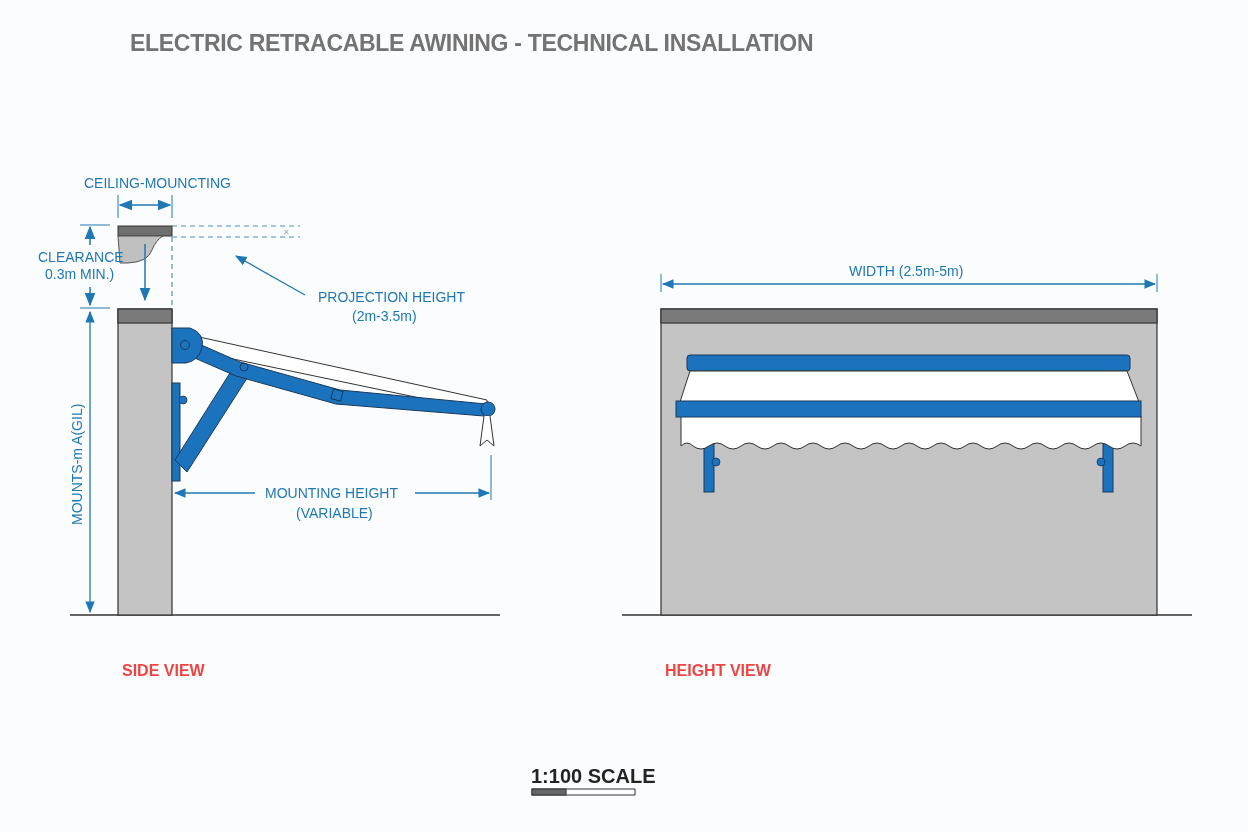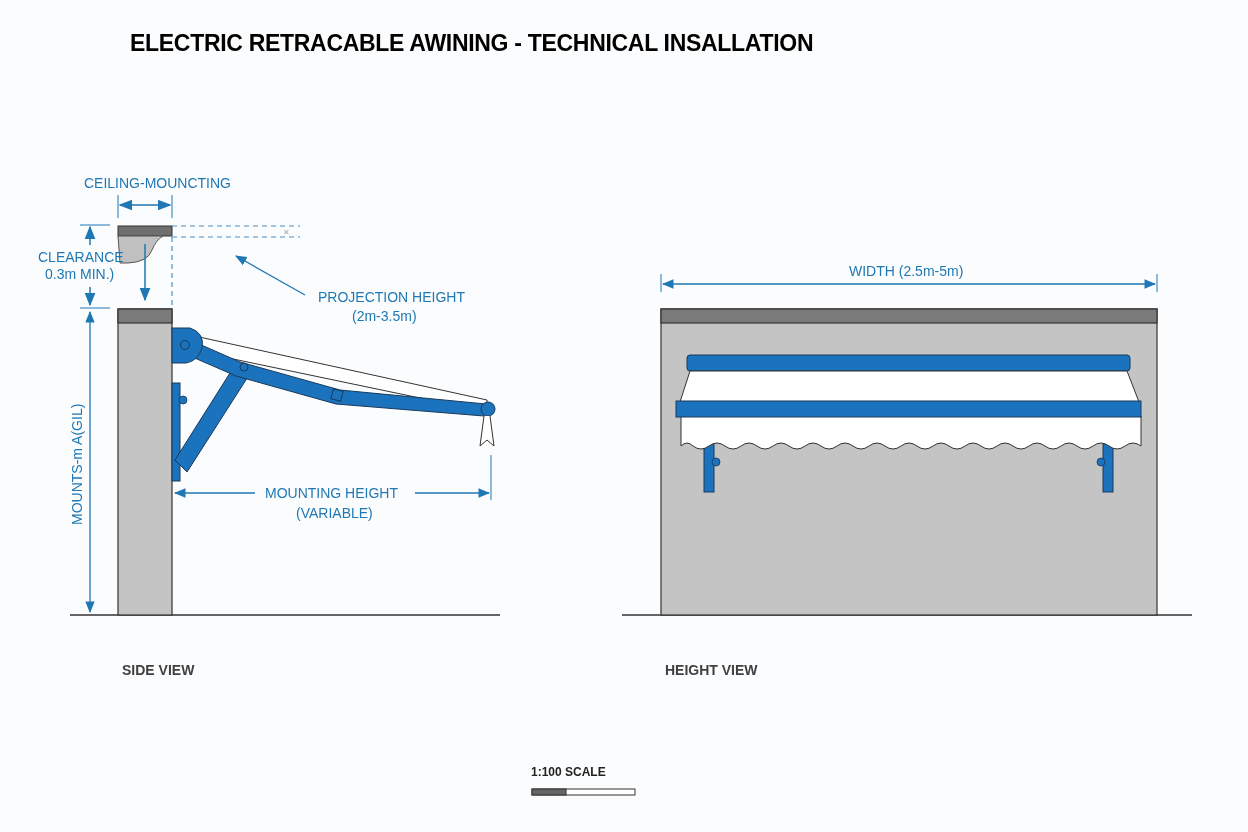--- a/index.html
+++ b/index.html
@@ -1,23 +1,23 @@
 <!DOCTYPE html>
 <html><head>
 <meta charset="utf-8">
 <style>
   html, body { margin: 0; padding: 0; background: #fbfcfd; }
   body { width: 1248px; height: 832px; position: relative; overflow: hidden;
          font-family: "Liberation Sans", sans-serif; }
   .title { position: absolute; left: 130px; top: 30px; font-size: 23px; font-weight: bold;
-           color: #000000; letter-spacing: -0.3px; white-space: nowrap; }
+           color: #737373; letter-spacing: -0.3px; white-space: nowrap; }
   svg.diagram { position: absolute; left: 0; top: 0; }
   .lbl { font-family: "Liberation Sans", sans-serif; fill: #1f78b4; }
-  .view-label { position: absolute; font-size: 14px; font-weight: bold; color: #404040; }
-  .scale-label { position: absolute; left: 531px; top: 765px; font-size: 12px; font-weight: bold; color: #222; }
+  .view-label { position: absolute; font-size: 16px; font-weight: bold; color: #ef4444; }
+  .scale-label { position: absolute; left: 531px; top: 765px; font-size: 20px; font-weight: bold; color: #222; }
 </style>
 </head>
 <body>
 
 <div class="title">ELECTRIC RETRACABLE AWINING - TECHNICAL INSALLATION</div>
 
 <svg class="diagram" width="1248" height="832" viewBox="0 0 1248 832">
   <defs>
     <marker id="ah" viewBox="0 0 10 10" refX="9" refY="5" markerWidth="9" markerHeight="9" orient="auto-start-reverse">
       <path d="M0,1 L10,5 L0,9 z" fill="#1f78b4"></path>

